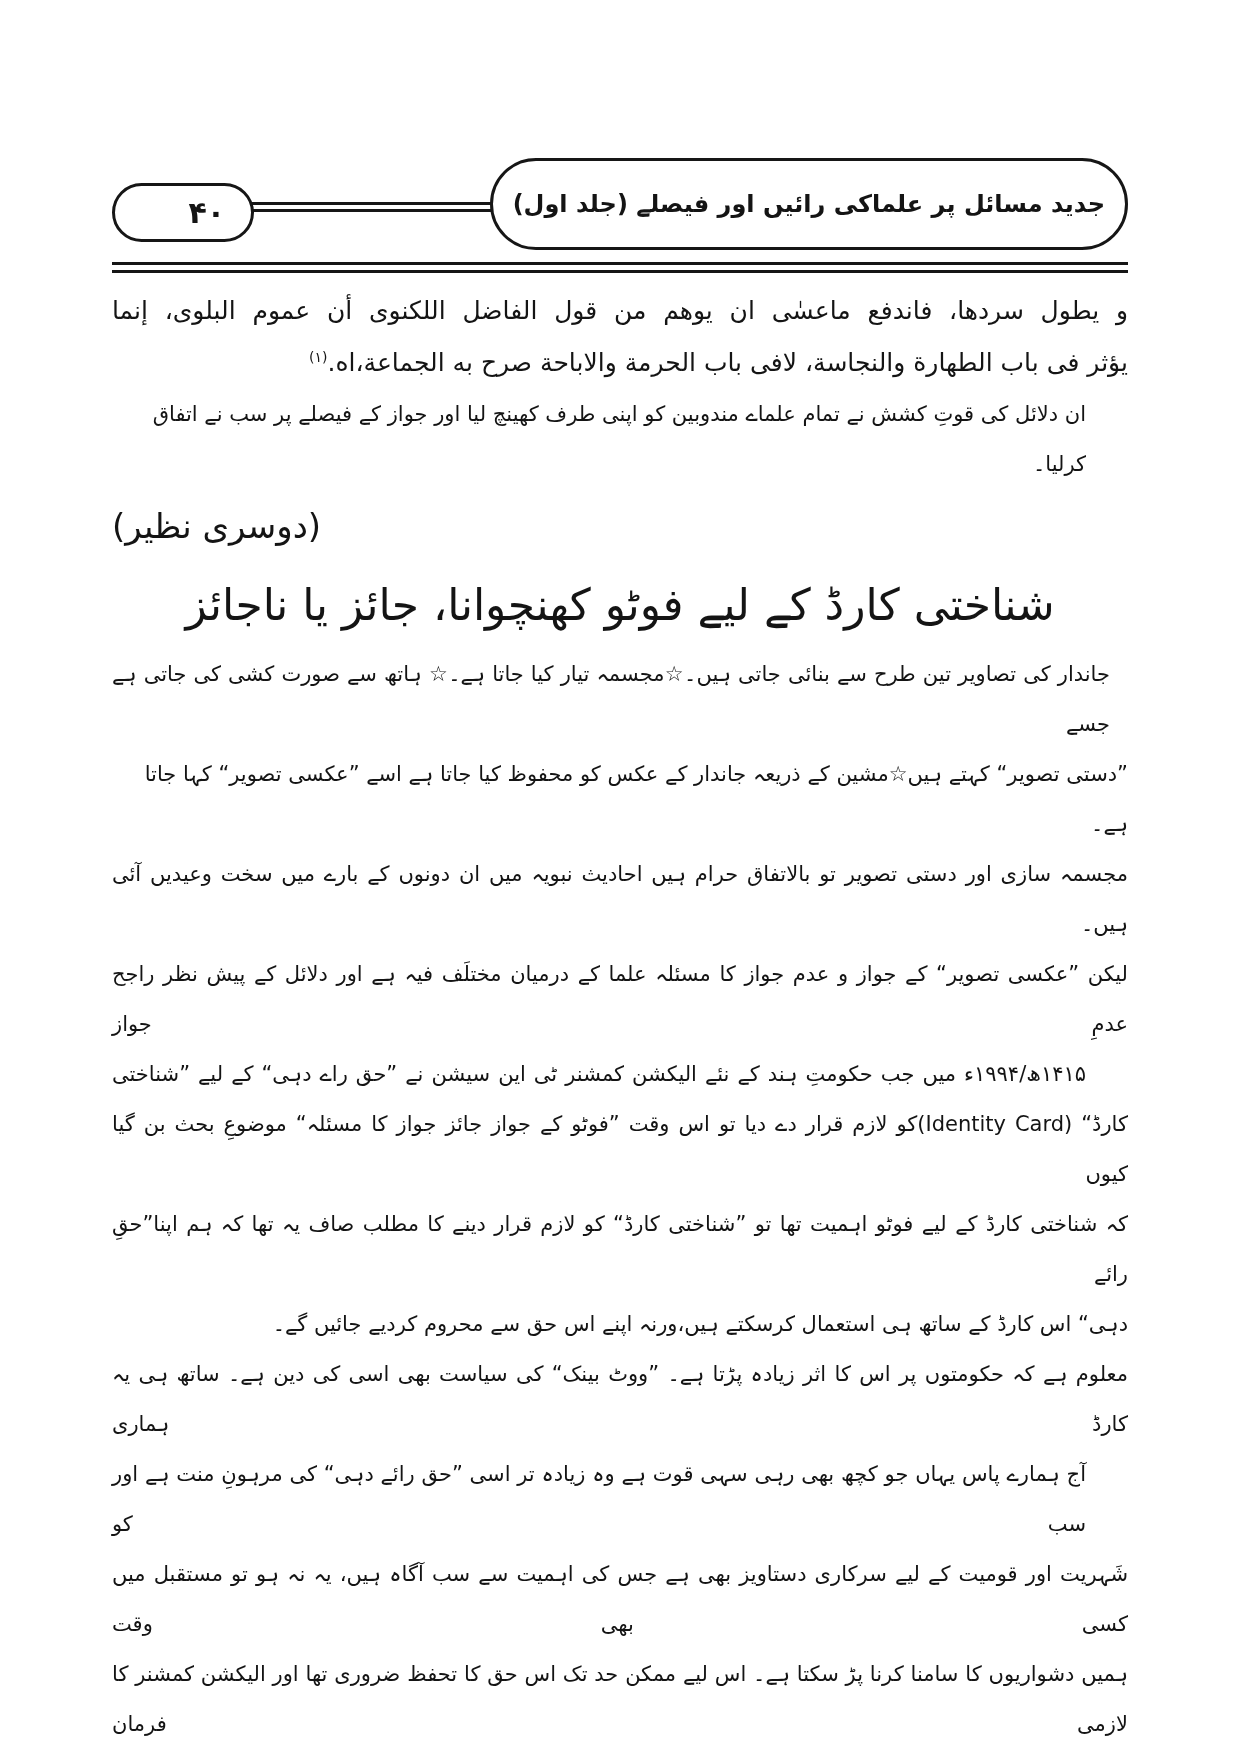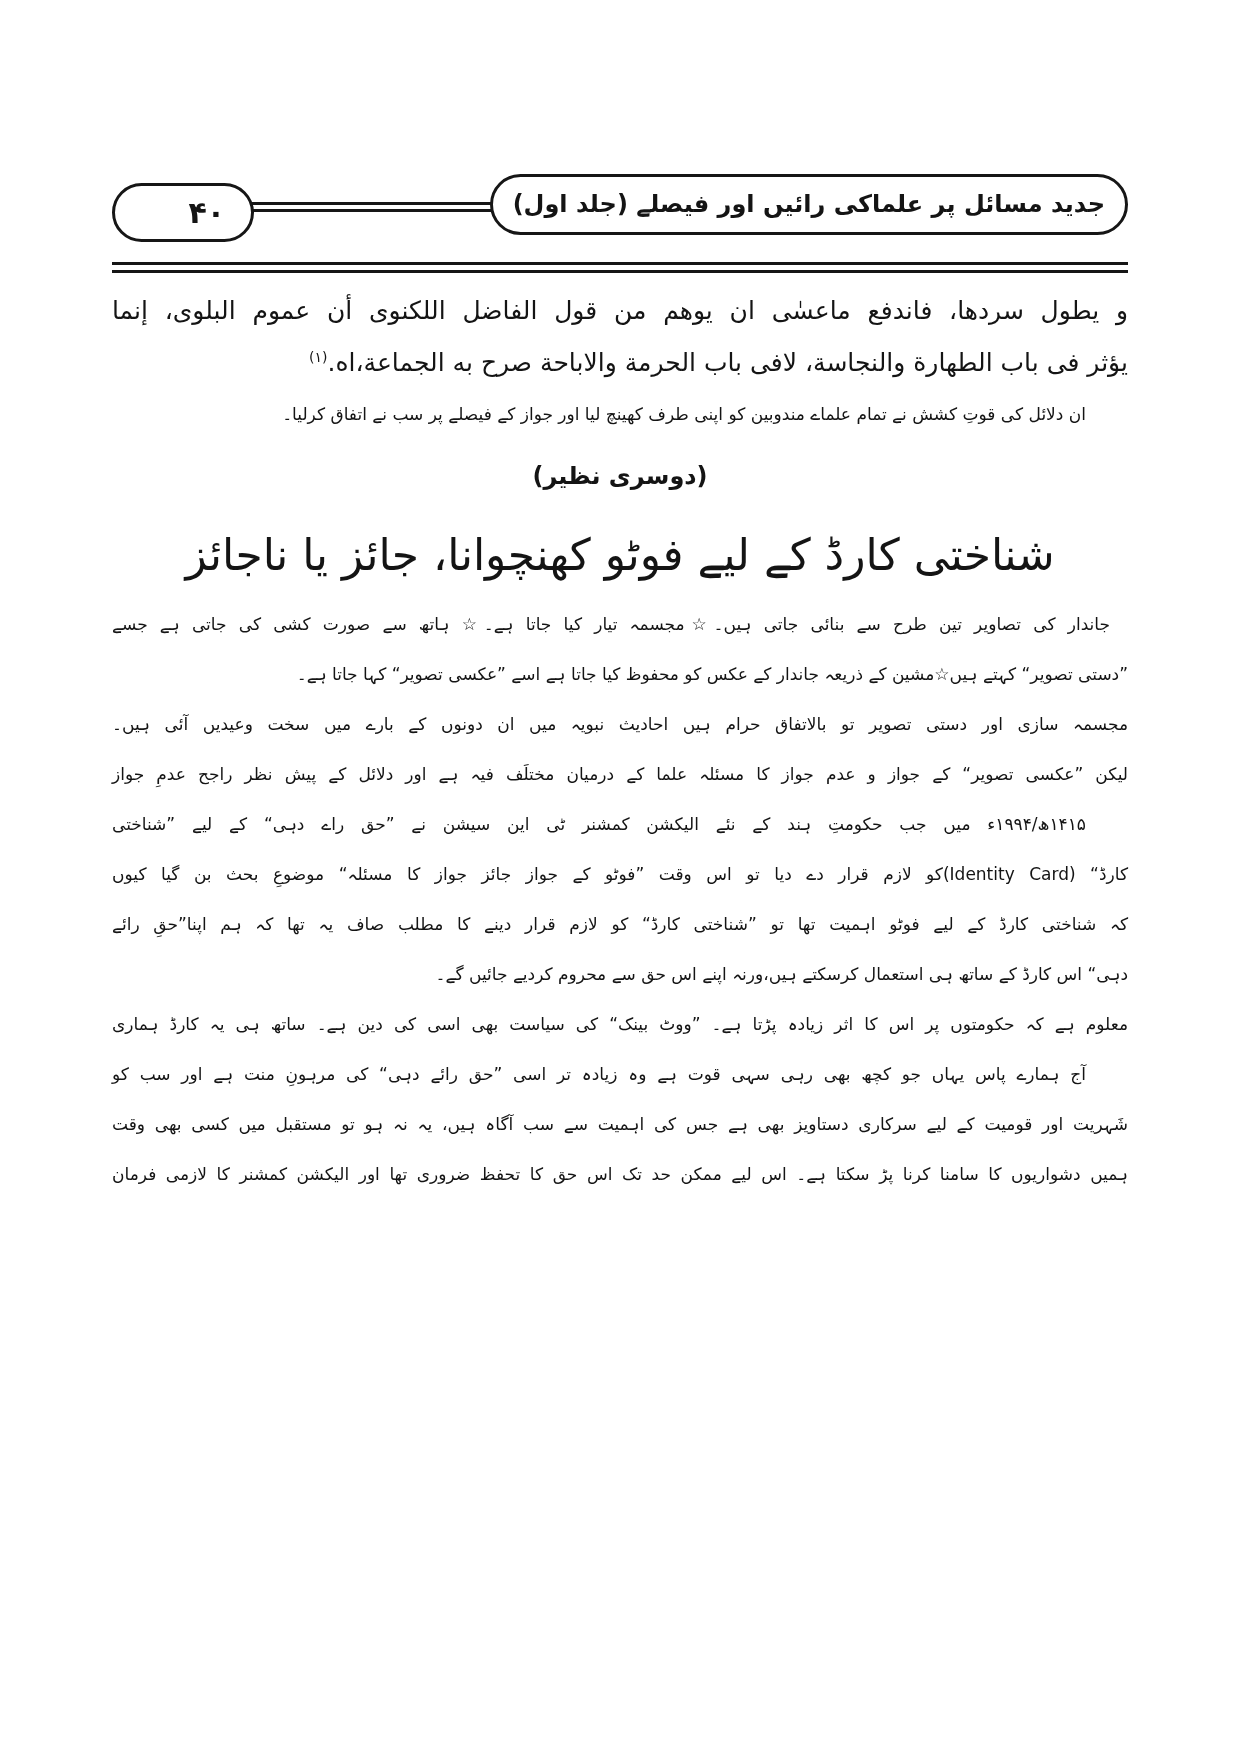--- a/index.html
+++ b/index.html
@@ -8,36 +8,36 @@
     width:1240px; height:1754px; margin:0 auto; background:#ffffff;
     font-family:"DejaVu Sans", sans-serif; color:#141414;
     direction:rtl; padding:158px 112px 0 112px; position:relative; overflow:hidden;
   }
   
   .hdr { display:flex; align-items:center; height:92px; }
   .pill {
     border:3px solid #161616; border-radius:999px; background:#fff;
     display:flex; align-items:center; position:relative; z-index:2;
   }
-  .pill.title-pill { min-width:300px; height:61px; padding:0 20px; justify-content:center;
+  .pill.title-pill { min-width:300px; height:92px; padding:0 20px; justify-content:center;
                      font-size:24px; font-weight:bold; text-align:center; line-height:1.25; }
   .pill.num-pill   { width:142px; height:59px; padding-right:26px; margin-top:16px;
                      justify-content:flex-start; font-size:30px; font-weight:bold; }
   .connector { flex:1; height:10px; border-top:3px solid #161616; border-bottom:3px solid #161616; margin:6px -6px 0 -6px; }
   .divider { margin-top:12px; height:11px; border-top:3px solid #161616; border-bottom:3px solid #161616; }
   
   .arabic { font-size:25px; line-height:52px; margin-top:12px; }
-  .urdu   { font-size:17px; line-height:50px; }
+  .urdu   { font-size:21px; line-height:50px; }
   .bl { display:block; }
   .j    { text-align:justify; text-align-last:justify; }
   .last { text-align:right; }
   .ind    { padding-right:42px; }
   .ind-sm { padding-right:18px; }
   sup.fn { font-size:14px; vertical-align:super; line-height:0; }
-  .sec-head { text-align:center; font-size:24px; font-weight:bold; line-height:58px; margin-top:8px; }
+  .sec-head { text-align:left; font-size:34px; font-weight:normal; line-height:58px; margin-top:8px; }
   .main-title { text-align:center; font-size:44px; font-weight:normal; line-height:68px; margin:16px 0 10px 0; }
 </style>
 </head>
 <body>
 
 <div class="page">
 
   <header class="hdr">
     <div class="pill title-pill">
       <span>جدید مسائل پر علماکی رائیں اور فیصلے (جلد اول)</span>

